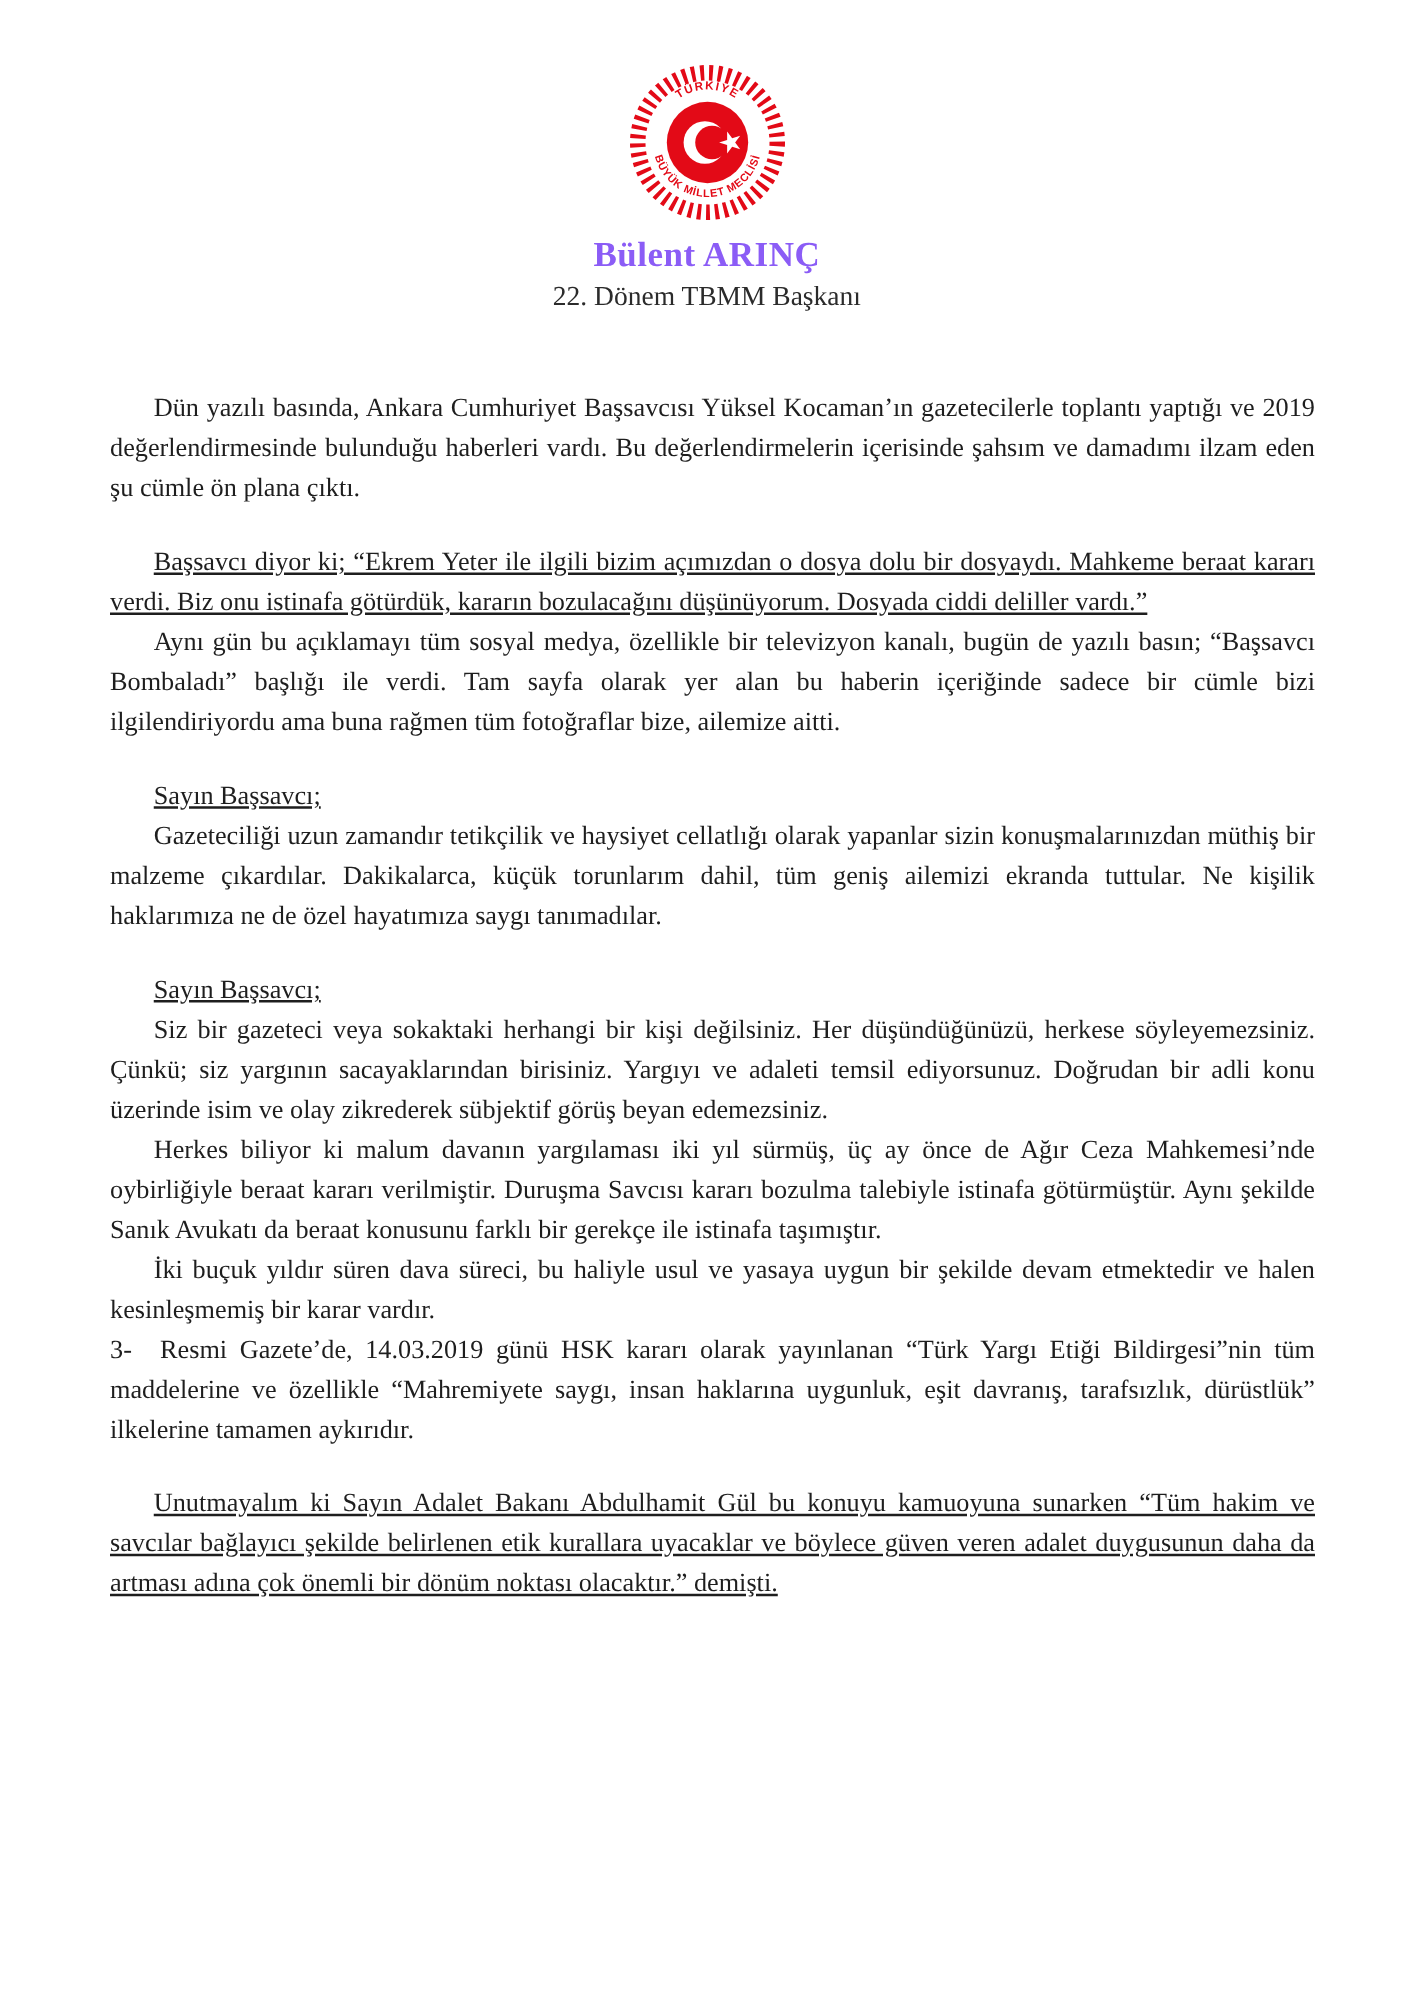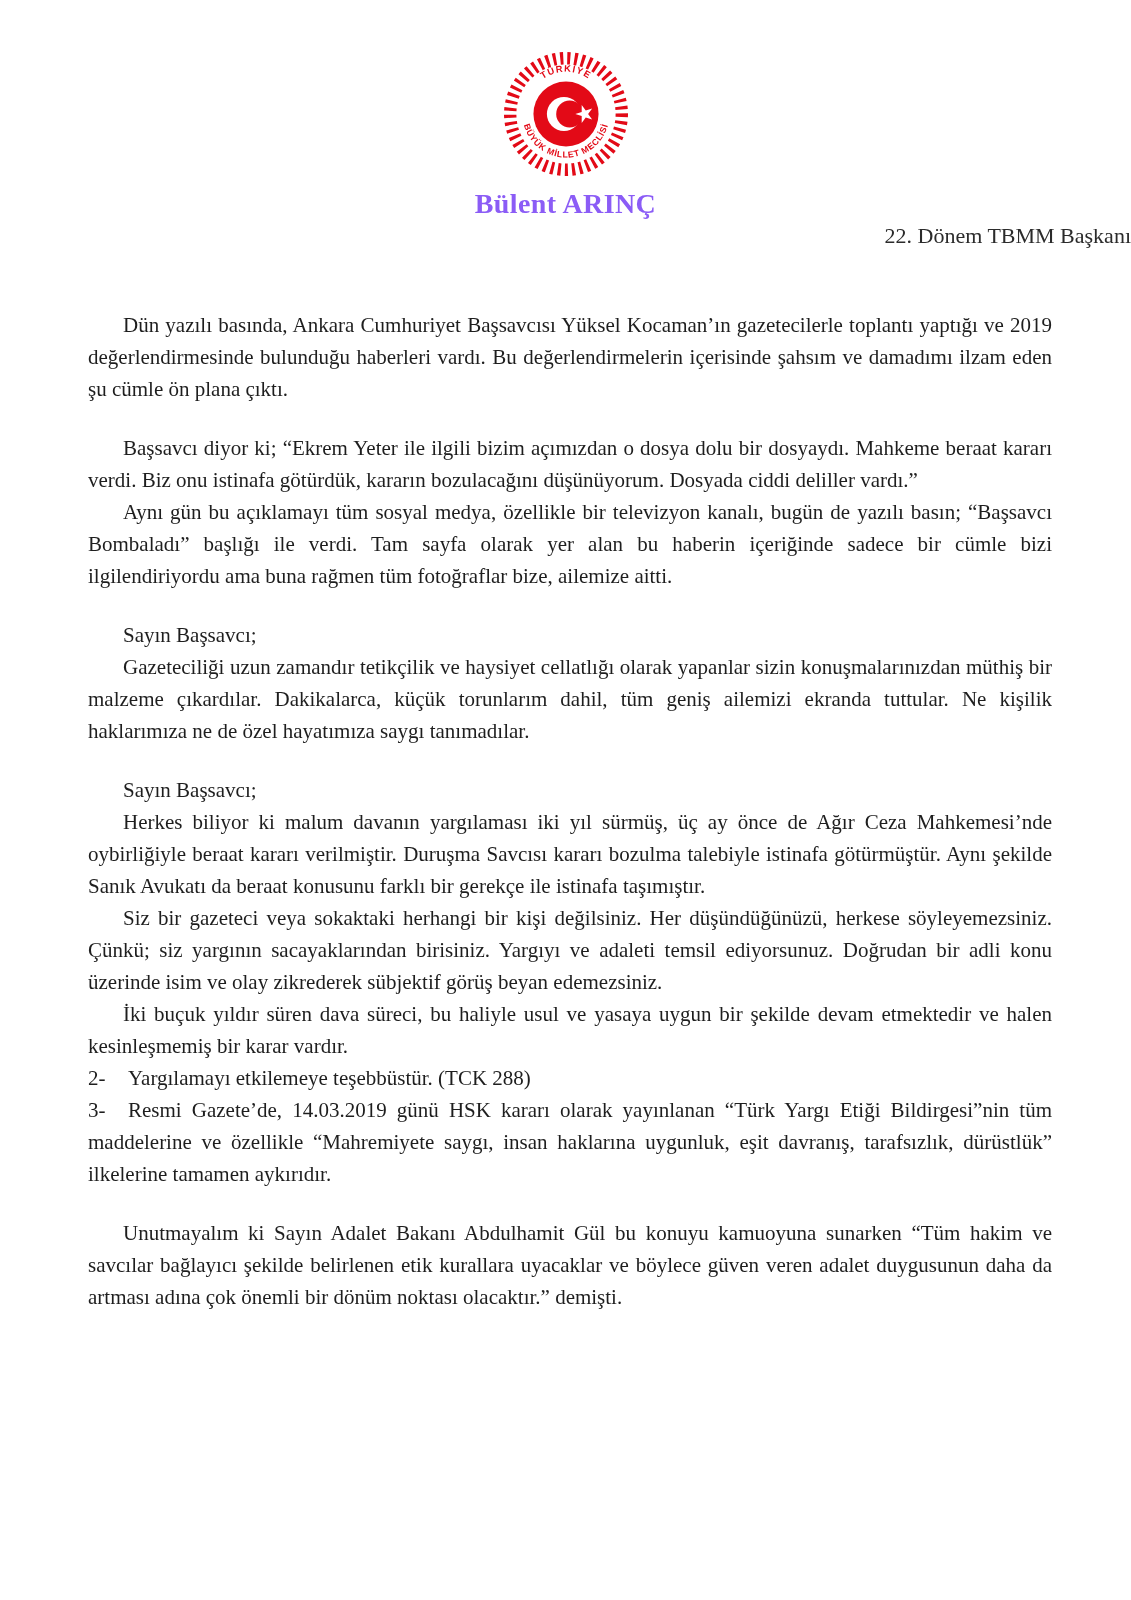--- a/index.html
+++ b/index.html
@@ -18,32 +18,31 @@
     font-weight: bold;
     font-size: 28px;
     margin-top: 8px;
     letter-spacing: 0.4px;
     color: #8b5cf6;
   }
   .subtitle {
     font-size: 22px;
     margin-top: 3px;
     color: #2b2b2b;
-    text-align: right;
   }
   main {
     margin: 60px 79px 0 88px;
     font-size: 21px;
     line-height: 32px;
     text-align: justify;
   }
   p { margin: 0; }
   .para  { text-indent: 35px; }
   .plain { text-indent: 0; }
-  .gap   { margin-top: 27px; }
+  .gap   { margin-top: 27px; text-decoration: underline; }
   .marker { display: inline-block; width: 40px; text-indent: 0; }
 </style>
 </head>
 <body>
 
 <div class="page">
 
   <header>
     <svg class="emblem" viewBox="0 0 120 120" aria-hidden="true">
 
@@ -79,31 +78,28 @@
     <p class="para gap">Başsavcı diyor ki; “Ekrem Yeter ile ilgili bizim açımızdan o dosya dolu bir dosyaydı. Mahkeme beraat kararı verdi. Biz onu istinafa götürdük, kararın bozulacağını düşünüyorum. Dosyada ciddi deliller vardı.”</p>
 
     <p class="para">Aynı gün bu açıklamayı tüm sosyal medya, özellikle bir televizyon kanalı, bugün de yazılı basın; “Başsavcı Bombaladı” başlığı ile verdi. Tam sayfa olarak yer alan bu haberin içeriğinde sadece bir cümle bizi ilgilendiriyordu ama buna rağmen tüm fotoğraflar bize, ailemize aitti.</p>
 
     <p class="para gap">Sayın Başsavcı;</p>
 
     <p class="para">Gazeteciliği uzun zamandır tetikçilik ve haysiyet cellatlığı olarak yapanlar sizin konuşmalarınızdan müthiş bir malzeme çıkardılar. Dakikalarca, küçük torunlarım dahil, tüm geniş ailemizi ekranda tuttular. Ne kişilik haklarımıza ne de özel hayatımıza saygı tanımadılar.</p>
 
     <p class="para gap">Sayın Başsavcı;</p>
 
+    <p class="para">Siz bir gazeteci veya sokaktaki herhangi bir kişi değilsiniz. Her düşündüğünüzü, herkese söyleyemezsiniz. Çünkü; siz yargının sacayaklarından birisiniz. Yargıyı ve adaleti temsil ediyorsunuz. Doğrudan bir adli konu üzerinde isim ve olay zikrederek sübjektif görüş beyan edemezsiniz.</p>
+
     <p class="para">Herkes biliyor ki malum davanın yargılaması iki yıl sürmüş, üç ay önce de Ağır Ceza Mahkemesi’nde oybirliğiyle beraat kararı verilmiştir. Duruşma Savcısı kararı bozulma talebiyle istinafa götürmüştür. Aynı şekilde Sanık Avukatı da beraat konusunu farklı bir gerekçe ile istinafa taşımıştır.</p>
-
-    <p class="para">Siz bir gazeteci veya sokaktaki herhangi bir kişi değilsiniz. Her düşündüğünüzü, herkese söyleyemezsiniz. Çünkü; siz yargının sacayaklarından birisiniz. Yargıyı ve adaleti temsil ediyorsunuz. Doğrudan bir adli konu üzerinde isim ve olay zikrederek sübjektif görüş beyan edemezsiniz.</p>
 
     <p class="para">İki buçuk yıldır süren dava süreci, bu haliyle usul ve yasaya uygun bir şekilde devam etmektedir ve halen kesinleşmemiş bir karar vardır.</p>
 
 
 
-    <p class="plain">
-      <span class="marker">2-</span><span>Yargılamayı etkilemeye teşebbüstür. (TCK 288)</span>
-    </p>
 
     <p class="plain">
       <span class="marker">3-</span><span>Resmi Gazete’de, 14.03.2019 günü HSK kararı olarak yayınlanan “Türk Yargı Etiği Bildirgesi”nin tüm maddelerine ve özellikle “Mahremiyete saygı, insan haklarına uygunluk, eşit davranış, tarafsızlık, dürüstlük” ilkelerine tamamen aykırıdır.</span>
     </p>
 
     <p class="para gap">Unutmayalım ki Sayın Adalet Bakanı Abdulhamit Gül bu konuyu kamuoyuna sunarken “Tüm hakim ve savcılar bağlayıcı şekilde belirlenen etik kurallara uyacaklar ve böylece güven veren adalet duygusunun daha da artması adına çok önemli bir dönüm noktası olacaktır.” demişti.</p>
 
   </main>
 </div>
 

